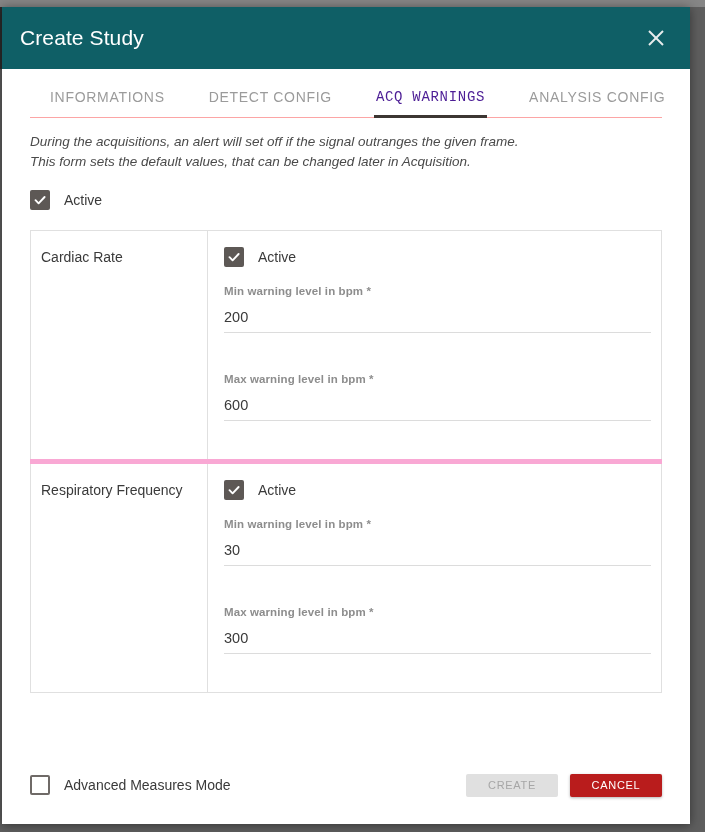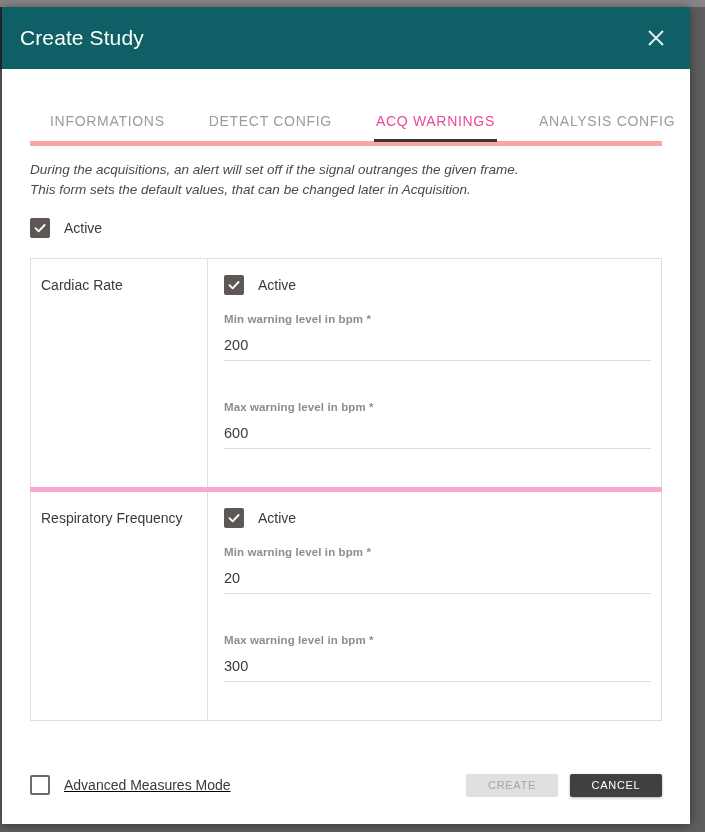--- a/index.html
+++ b/index.html
@@ -87,35 +87,35 @@
   #dialog-body {
     flex: 1 1 auto;
     padding: 0 28px;
     box-sizing: border-box;
     overflow: hidden;
   }
 
   
   #tabs {
     display: flex;
-    border-bottom: 5px solid #fca5a5;
-    padding-top: 36px;
+    border-bottom: 1px solid #fca5a5;
+    padding-top: 12px;
   }
   .tab {
     padding: 8px 0 12px 0;
     margin-right: 44px;
     font-size: 14px;
     letter-spacing: 0.7px;
     color: #9b9b9b;
     cursor: pointer;
     position: relative;
     white-space: nowrap;
   }
   .tab:first-child { margin-left: 20px; }
-  .tab.active { color: #ec4899; }
+  .tab.active { color: #4c1d95; font-family: Liberation Mono, monospace; }
   .tab.active::after {
     content: "";
     position: absolute;
     left: -2px; right: -2px;
     bottom: -1px;
     height: 3px;
     background: #3c3632;
   }
 
   
@@ -203,21 +203,21 @@
 
   
   #footer {
     flex: 0 0 auto;
     height: 78px;
     padding: 0 28px;
     box-sizing: border-box;
     display: flex;
     align-items: center;
   }
-  #adv-mode { flex: 1 1 auto; text-decoration: underline; }
+  #adv-mode { flex: 1 1 auto; }
   #footer-actions {
     display: flex;
     align-items: center;
     gap: 12px;
   }
   .btn {
     height: 23px;
     min-width: 92px;
     padding: 0 14px;
     border: none;
@@ -226,21 +226,21 @@
     font-size: 11px;
     letter-spacing: 0.7px;
     cursor: pointer;
   }
   .btn-create {
     background: #e0e0e0;
     color: #a6a6a6;
     cursor: default;
   }
   .btn-cancel {
-    background: #404040;
+    background: #b91c1c;
     color: #ffffff;
     box-shadow: 0 1px 3px rgba(0,0,0,0.3);
   }
 </style>
 </head>
 <body>
 
 <div id="backdrop">
   <div id="backdrop-topbar"></div>
   <div id="backdrop-sidebar">
@@ -323,21 +323,21 @@
               <span class="cb checked">
                 <svg width="14" height="14" viewBox="0 0 14 14" aria-hidden="true">
                   <polyline points="2.5,7.2 5.6,10.3 11.6,4" fill="none" stroke="#ffffff" stroke-width="1.9" stroke-linecap="round" stroke-linejoin="round"></polyline>
                 </svg>
               </span>
               <span class="cb-label">Active</span>
             </div>
 
             <div class="field">
               <div class="field-label">Min warning level in bpm *</div>
-              <div class="field-input">20</div>
+              <div class="field-input">30</div>
             </div>
 
             <div class="field-spacer"></div>
 
             <div class="field">
               <div class="field-label">Max warning level in bpm *</div>
               <div class="field-input">300</div>
             </div>
 
             <div class="field-spacer"></div>

